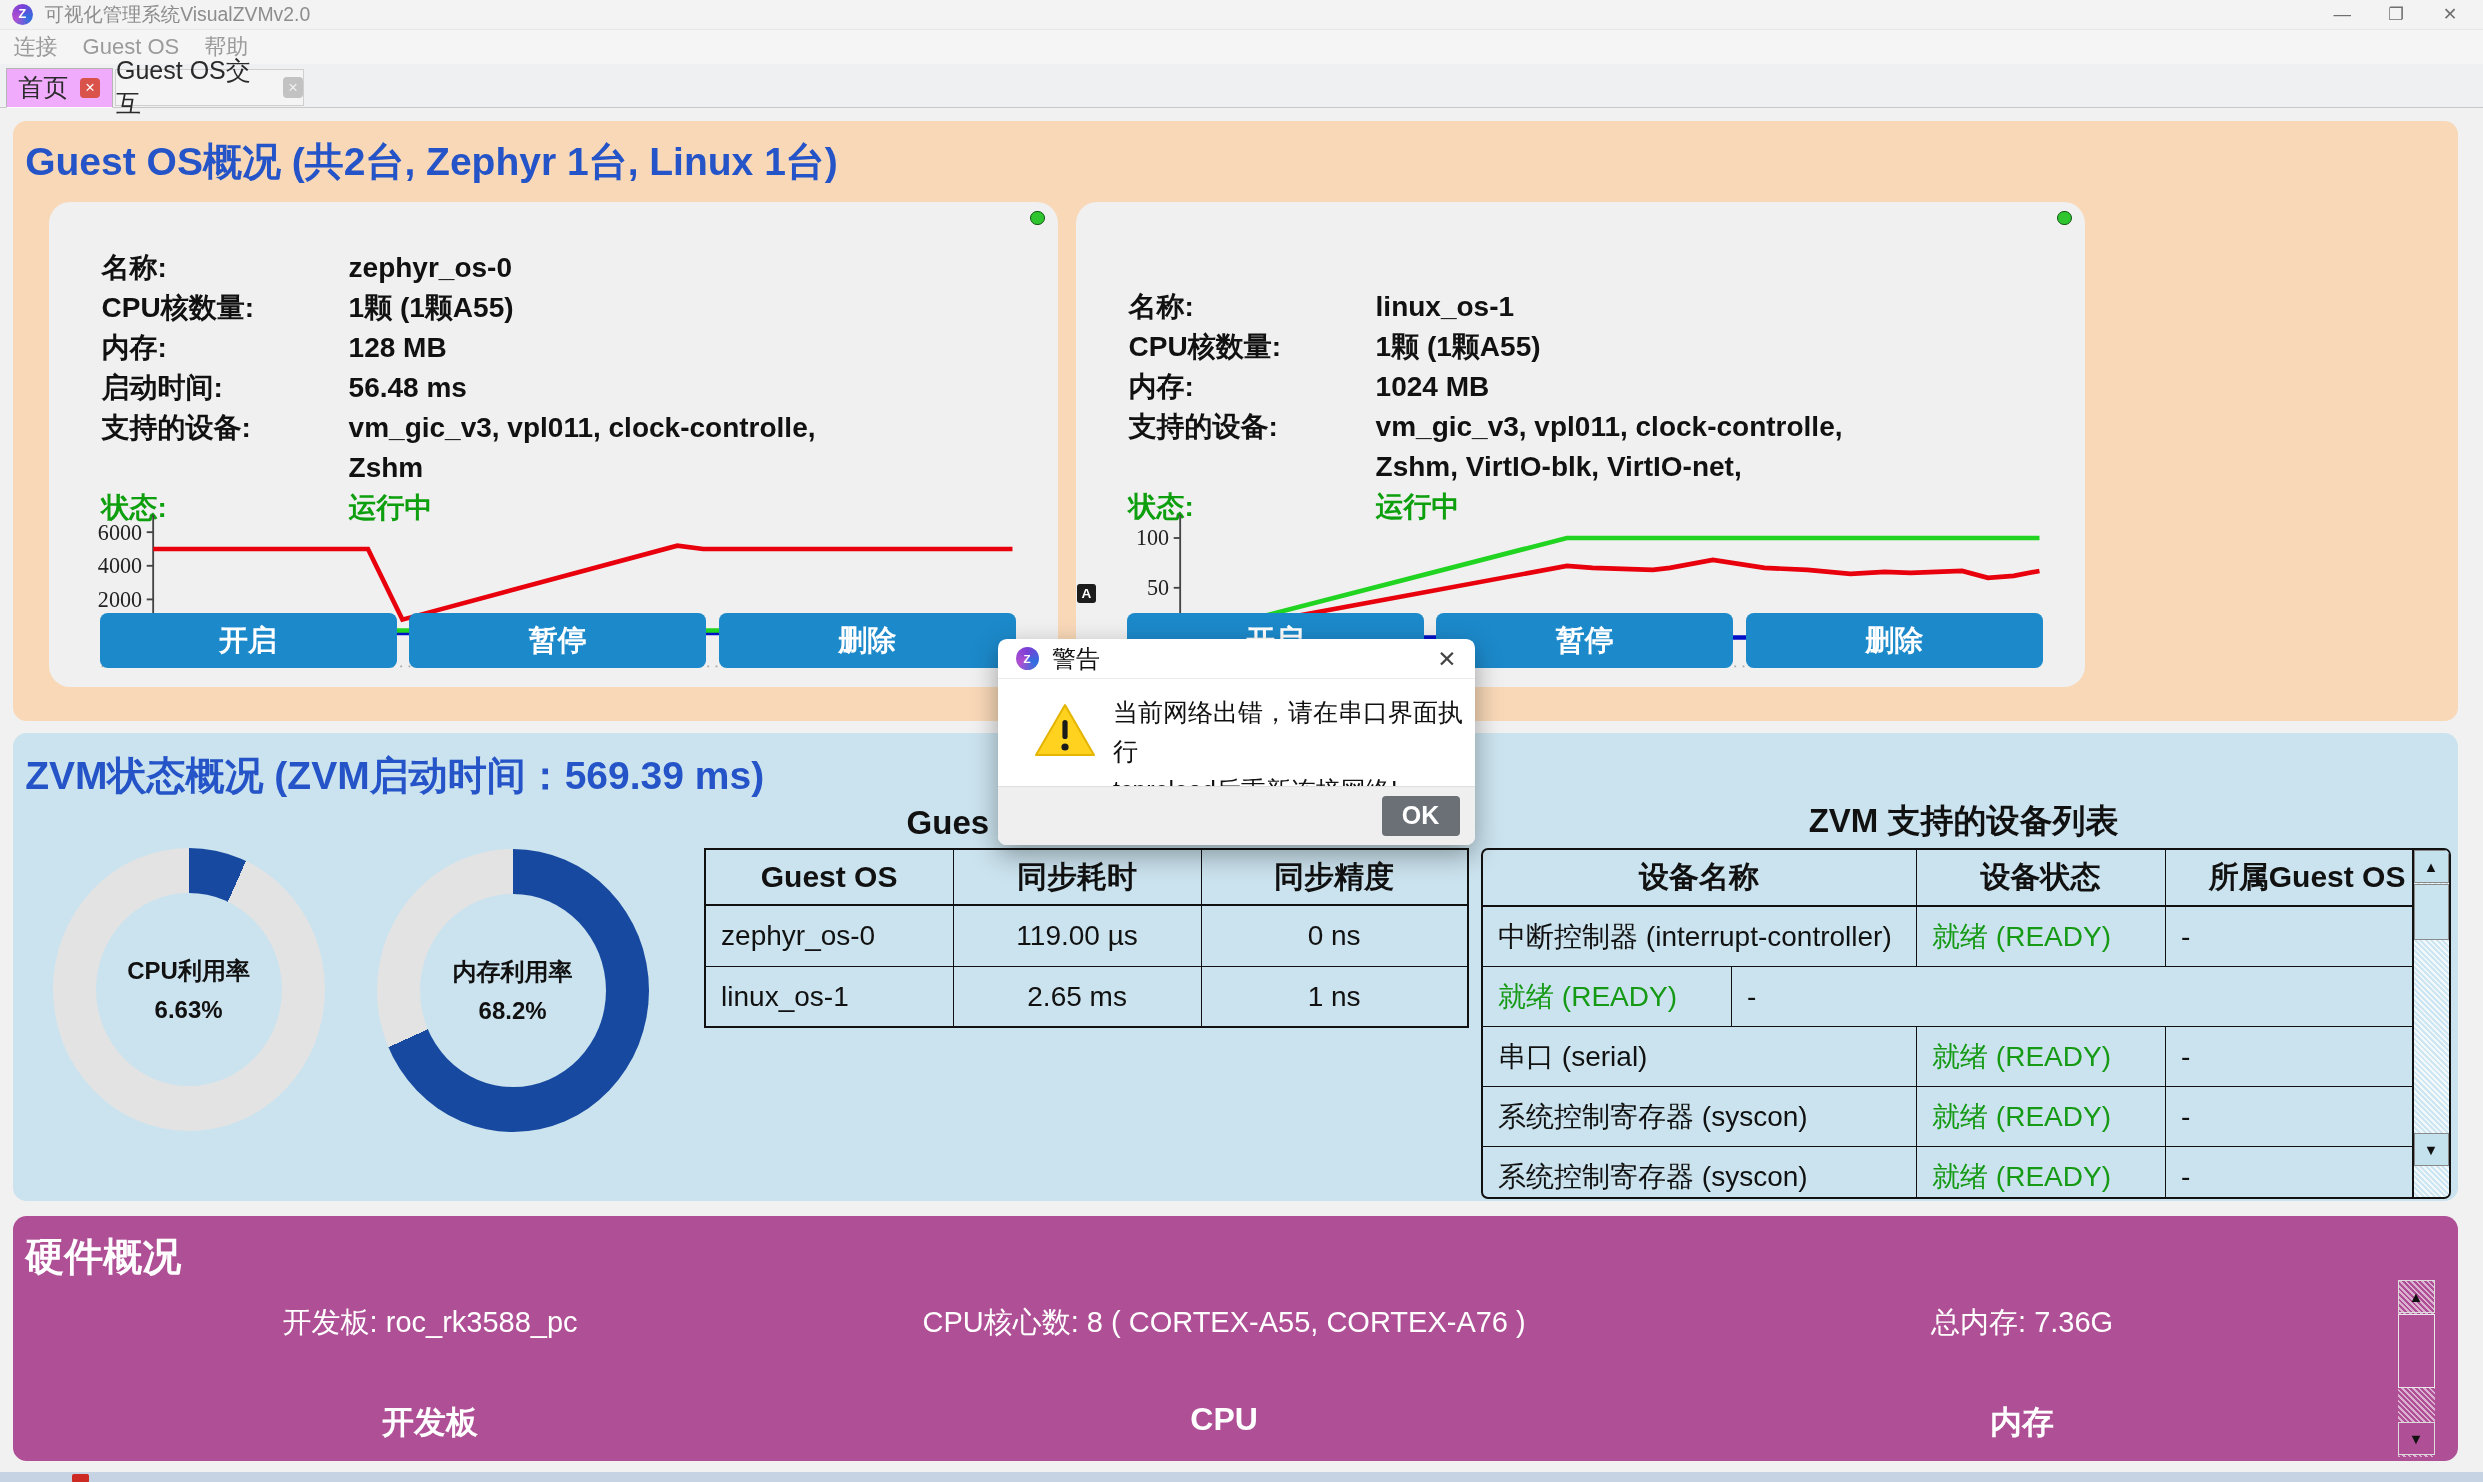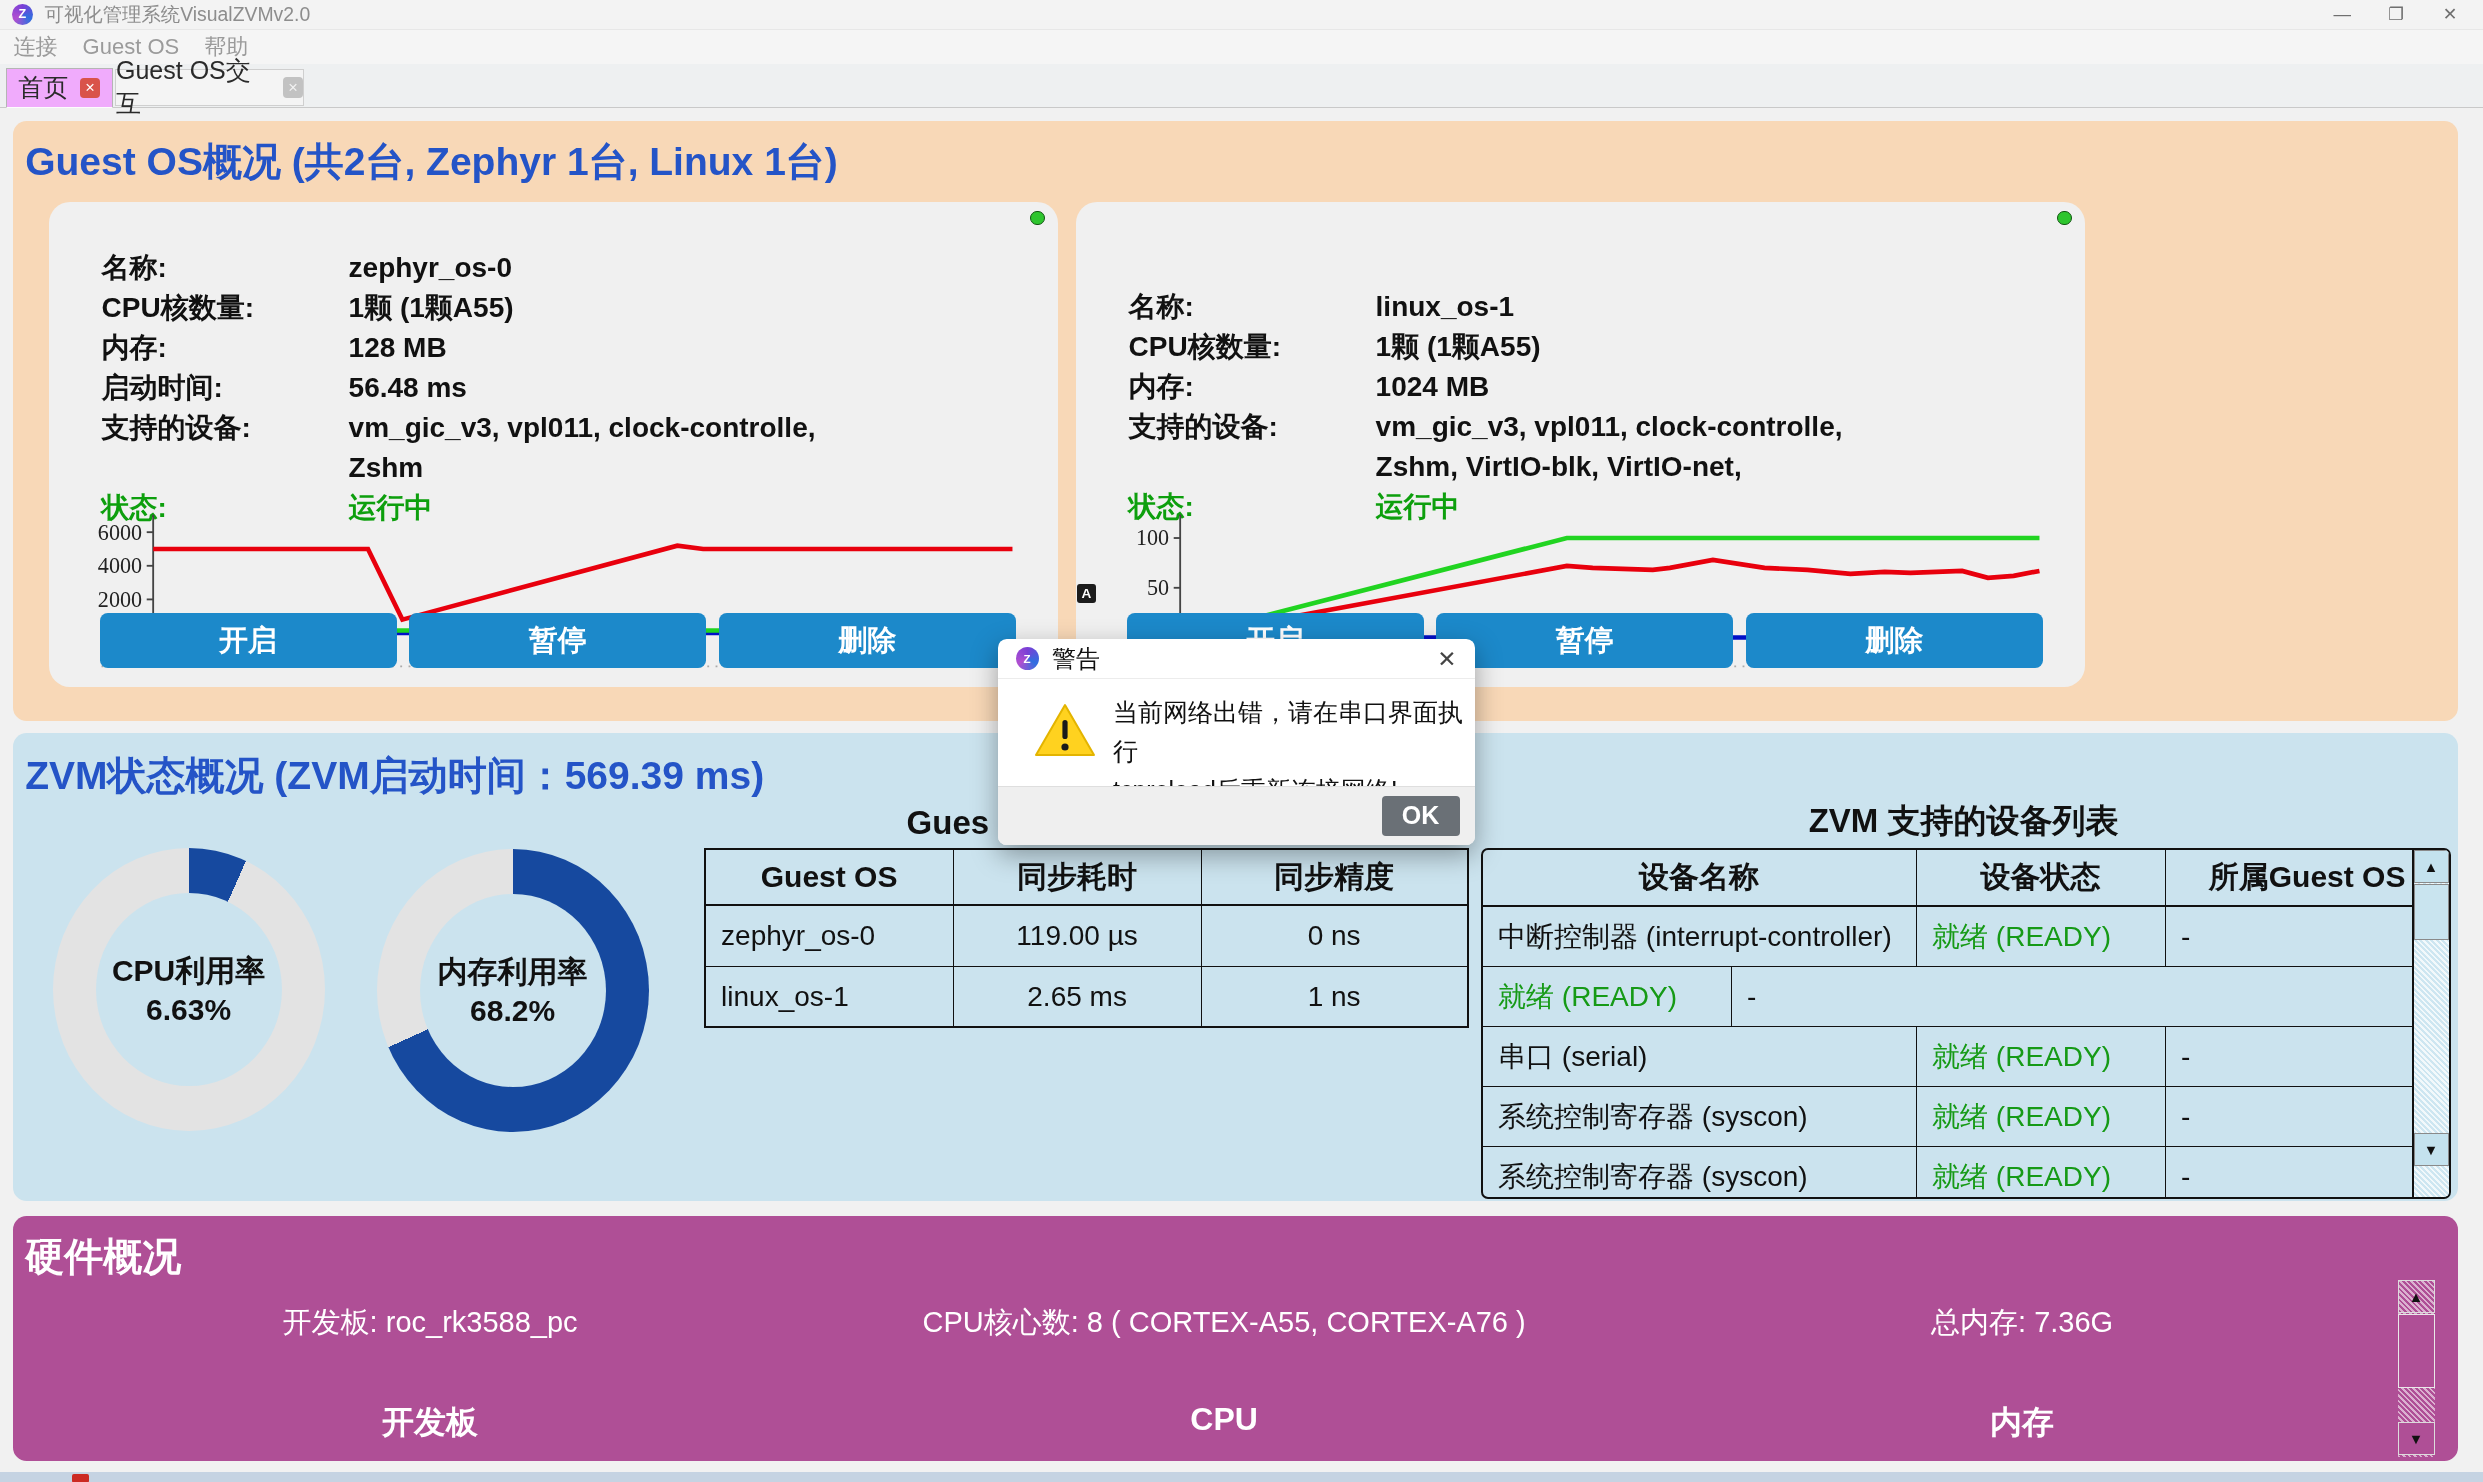--- a/index.html
+++ b/index.html
@@ -46,21 +46,21 @@
   .abadge{position:absolute;left:0px;top:74px;width:19.4px;height:19.4px;background:#1c1c1c;color:#fff;
           font-size:13.6px;font-weight:bold;border-radius:2.9px;display:flex;align-items:center;justify-content:center;}
   .btnrow{position:absolute;left:51px;top:411px;display:flex;gap:12.6px;}
   .gbtn{width:297px;height:55px;background:#1c89ca;color:#fff;font-weight:bold;font-size:29px;
         border-radius:7.8px;display:flex;align-items:center;justify-content:center;}
   
   .donut{position:absolute;width:272px;height:283px;}
   .ring{position:absolute;inset:0;border-radius:50%;}
   .hole{position:absolute;left:43px;right:43px;top:45px;bottom:45px;background:#cbe3ee;border-radius:50%;}
   .dtxt{position:absolute;inset:0;display:flex;flex-direction:column;align-items:center;justify-content:center;
-        font-weight:bold;font-size:30px;line-height:39px;color:#111;}
+        font-weight:bold;font-size:24px;line-height:39px;color:#111;}
   
   .blktable{position:absolute;border:2.9px solid #111;box-sizing:border-box;overflow:hidden;}
   .trow{display:flex;border-bottom:1.9px solid #111;}
   .trow:last-child{border-bottom:none;}
   .thead{border-bottom:2.9px solid #111;font-weight:bold;}
   .cell{border-right:1.9px solid #111;box-sizing:border-box;display:flex;align-items:center;justify-content:center;
         font-size:28px;}
   .cell:last-child{border-right:none;}
   .cell.left{justify-content:flex-start;padding-left:15.5px;}
   .thead .cell{font-size:30px;}

